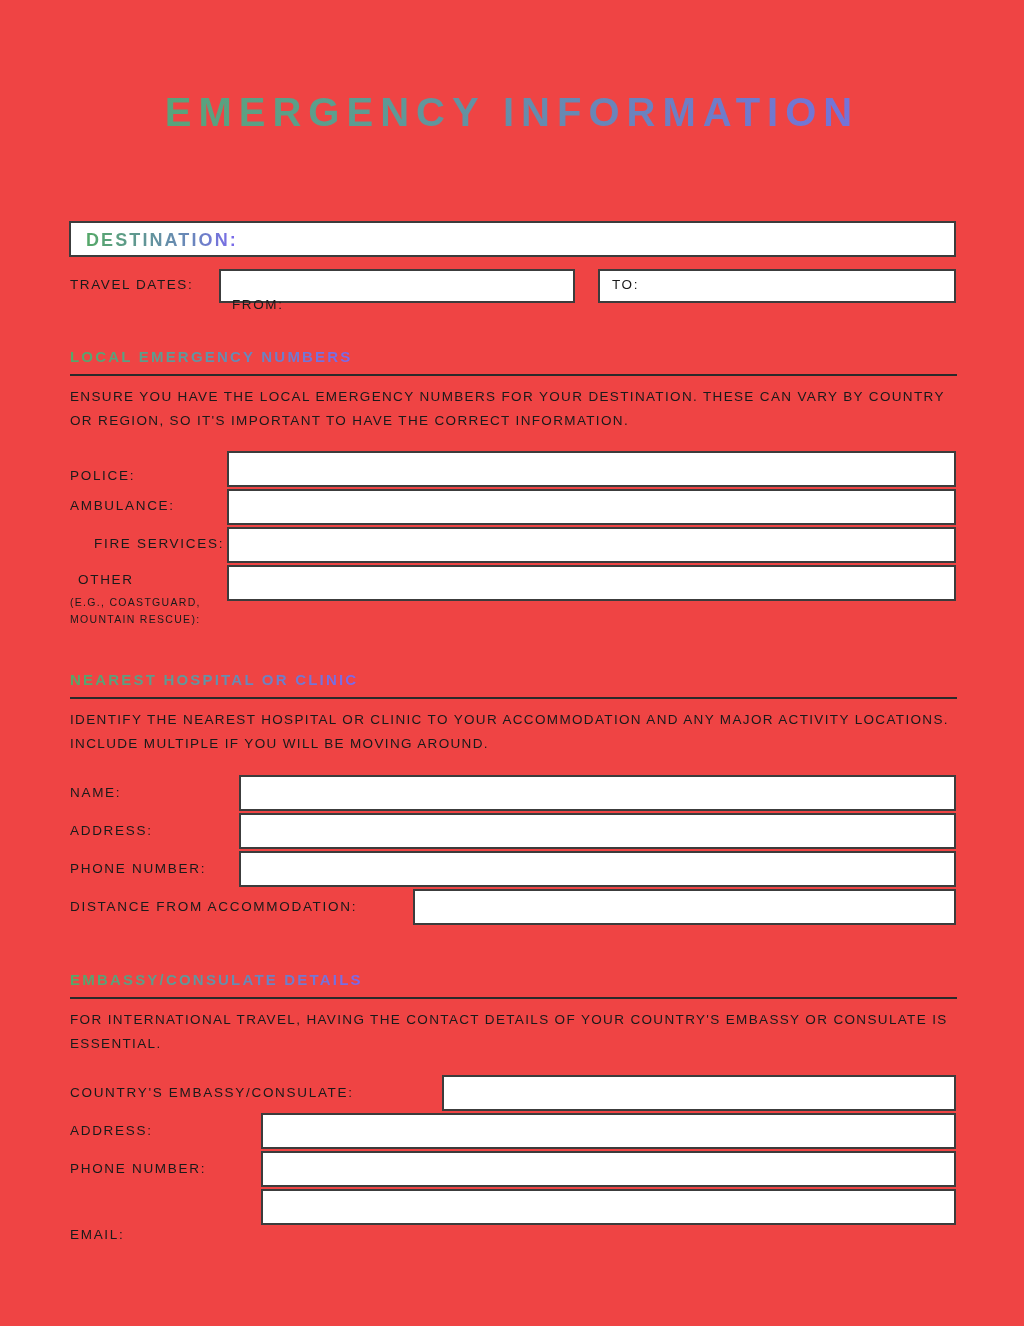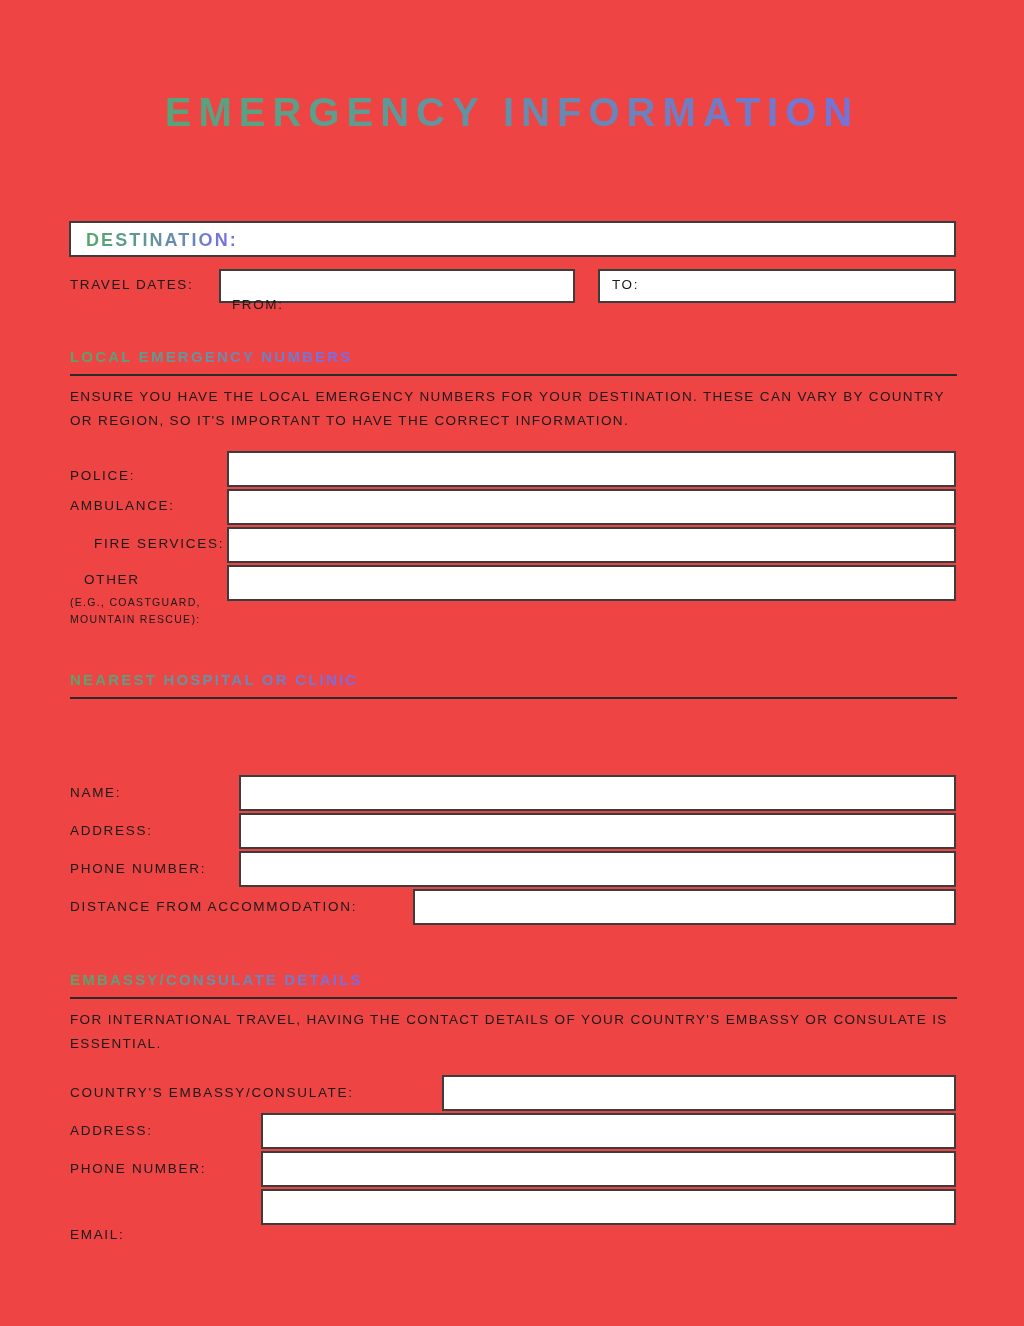--- a/index.html
+++ b/index.html
@@ -150,21 +150,21 @@
   .s1-desc   { top: 385px; }
 
   .s1-b1 { left: 227px; top: 451px; width: 729px; height: 36px; }
   .s1-b2 { left: 227px; top: 489px; width: 729px; height: 36px; }
   .s1-b3 { left: 227px; top: 527px; width: 729px; height: 36px; }
   .s1-b4 { left: 227px; top: 565px; width: 729px; height: 36px; }
 
   .s1-l1 { left: 70px; top: 468px; }
   .s1-l2 { left: 70px; top: 498px; }
   .s1-l3 { left: 70px; top: 536px; margin-left: 24px; }
-  .s1-l4 { left: 84px; top: 572px; }
+  .s1-l4 { left: 78px; top: 572px; }
   .s1-l4b { left: 70px; top: 594px; }
 
   
   .s2-header { top: 671px; }
   .s2-rule   { top: 697px; }
   .s2-desc   { top: 708px; }
 
   .s2-b1 { left: 239px; top: 775px; width: 717px; height: 36px; }
   .s2-b2 { left: 239px; top: 813px; width: 717px; height: 36px; }
   .s2-b3 { left: 239px; top: 851px; width: 717px; height: 36px; }
@@ -218,20 +218,21 @@
 
   <div class="field-label s1-l3">FIRE SERVICES:</div>
   <div class="box s1-b3"></div>
 
   <div class="field-label s1-l4">OTHER</div>
   <div class="field-sublabel s1-l4b">(E.G., COASTGUARD,<br>MOUNTAIN RESCUE):</div>
   <div class="box s1-b4"></div>
 
   <div class="section-header s2-header">NEAREST HOSPITAL OR CLINIC</div>
   <div class="section-rule s2-rule"></div>
+  <div class="section-desc s2-desc">IDENTIFY THE NEAREST HOSPITAL OR CLINIC TO YOUR ACCOMMODATION AND ANY MAJOR ACTIVITY LOCATIONS. INCLUDE MULTIPLE IF YOU WILL BE MOVING AROUND.</div>
 
   <div class="field-label s2-l1">NAME:</div>
   <div class="box s2-b1"></div>
 
   <div class="field-label s2-l2">ADDRESS:</div>
   <div class="box s2-b2"></div>
 
   <div class="field-label s2-l3">PHONE NUMBER:</div>
   <div class="box s2-b3"></div>
 

